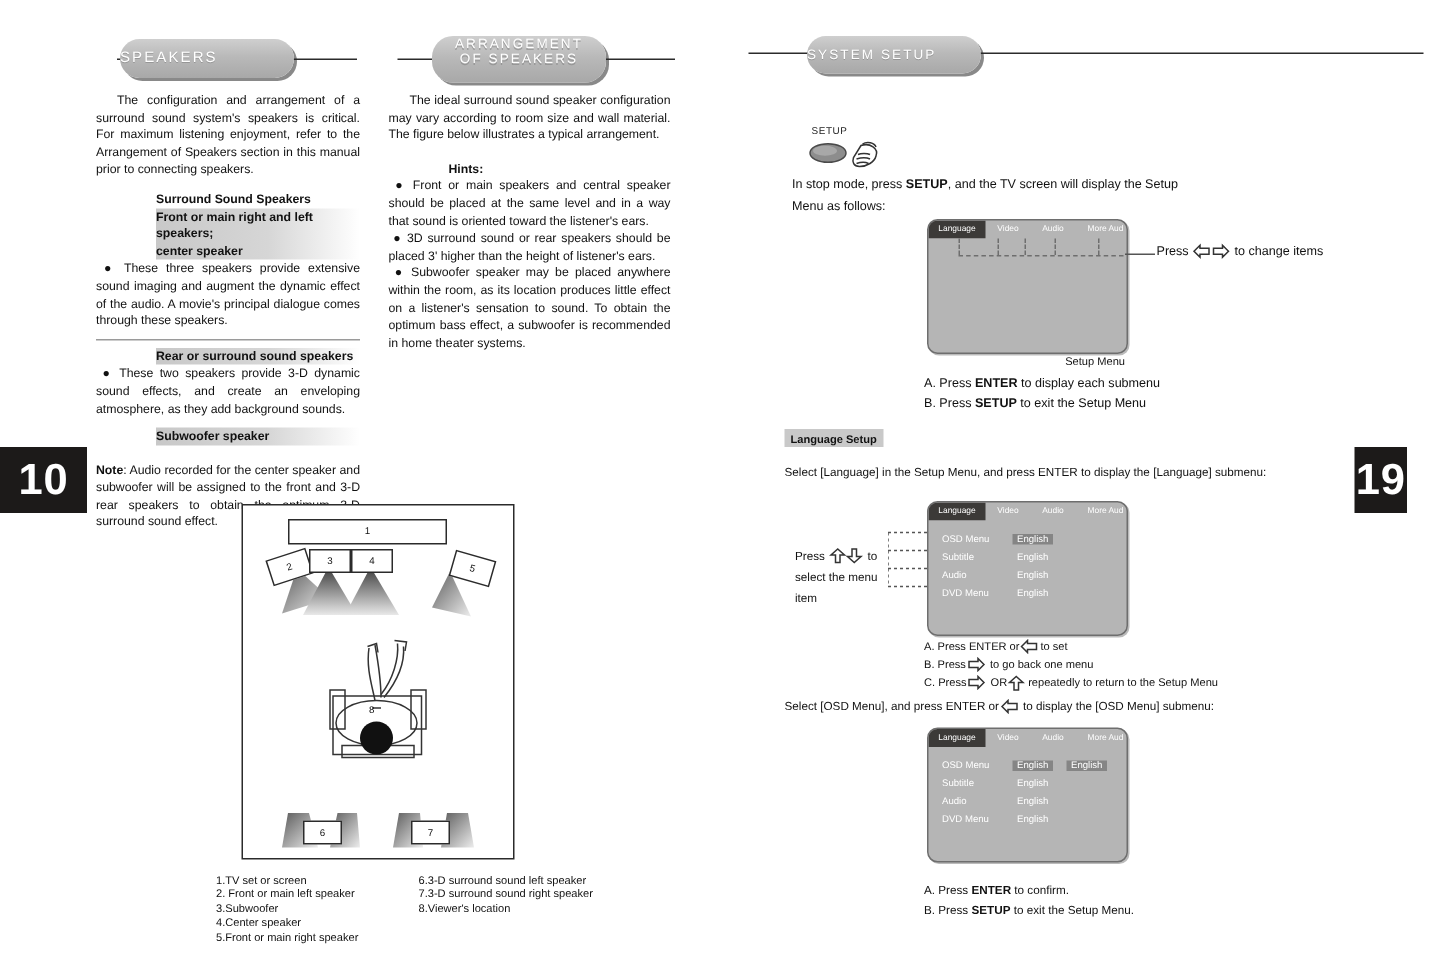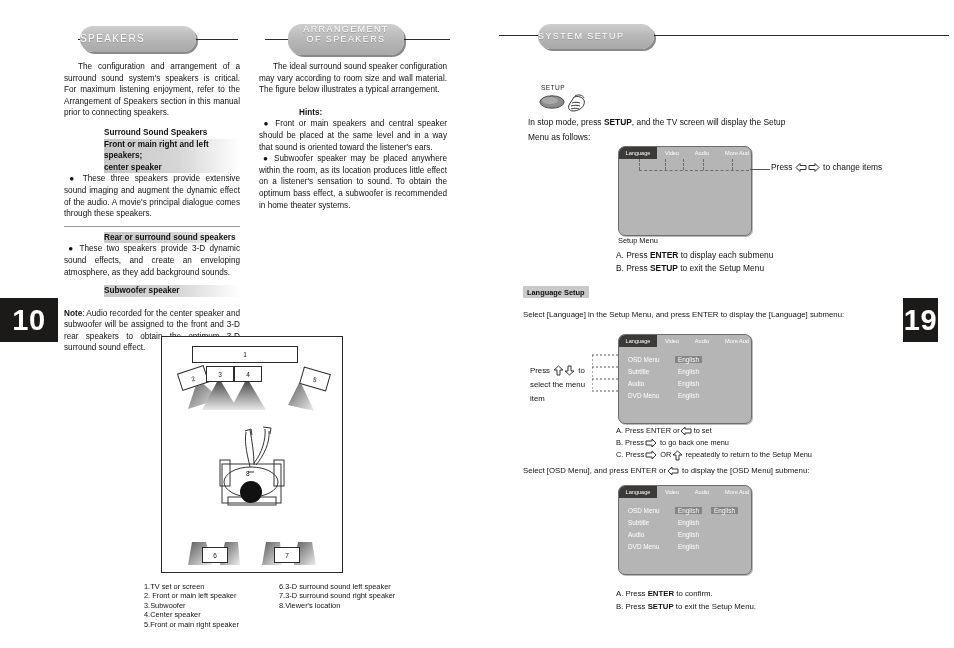--- a/index.html
+++ b/index.html
@@ -148,21 +148,21 @@
     font-size: 6.4px;
     color: #ffffff;
     white-space: nowrap;
   }
   .osd-val { position: absolute; font-size: 6.4px; color: #ffffff; }
   .osd-val.hl { background: #858585; padding: 0 3px; }
   .osd-cap {
     position: absolute;
     font-size: 7.4px;
     color: #111;
-    text-align: left;
+    text-align: right;
   }
   .dash-v {
     position: absolute;
     border-left: 1px dashed #6e6e6e;
   }
   .dash-h {
     position: absolute;
     border-top: 1px dashed #6e6e6e;
   }
   .solid-h {
@@ -235,20 +235,23 @@
   <div class="col" style="left:259px; top:61px; width:188px;">
 
     <div class="para indent">The ideal surround sound speaker configuration may vary according to room size and wall material. The figure below illustrates a typical arrangement.</div>
 
     <div style="height:11px"></div>
 
     <div class="sub">Hints:</div>
 
     <div class="para bulletline">
       <span>&nbsp;●&nbsp;</span><span>Front or main speakers and central speaker should be placed at the same level and in a way that sound is oriented toward the listener's ears.</span>
+    </div>
+    <div class="para bulletline">
+      <span>&nbsp;●&nbsp;</span><span>3D surround sound or rear speakers should be placed 3' higher than the height of listener's ears.</span>
     </div>
     <div class="para bulletline">
       <span>&nbsp;●&nbsp;</span><span>Subwoofer speaker may be placed anywhere within the room, as its location produces little effect on a listener's sensation to sound. To obtain the optimum bass effect, a subwoofer is recommended in home theater systems.</span>
     </div>
   </div>
 
   <div class="diagram">
 
     <div class="dbox" style="left:30px; top:9px; width:104px; height:15px;">
       <span>1</span>

